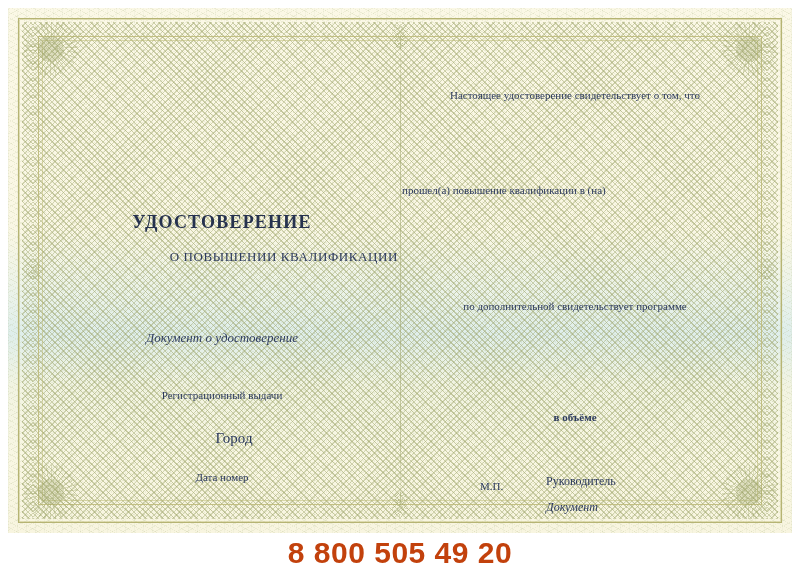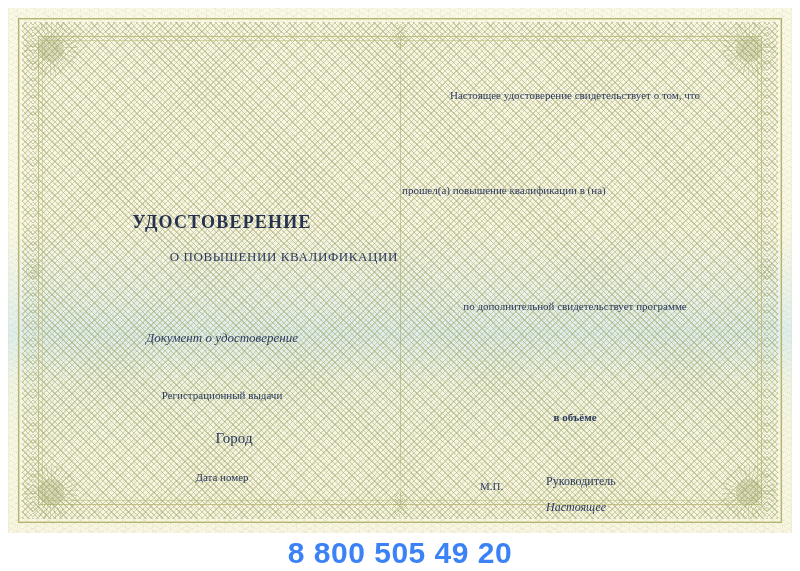--- a/index.html
+++ b/index.html
@@ -237,21 +237,21 @@
   
   .phone {
     position: absolute;
     left: 0; right: 0;
     top: 536px;
     text-align: center;
     font-family: "Liberation Sans", sans-serif;
     font-size: 30px;
     font-weight: bold;
     letter-spacing: 0.5px;
-    color: #3b82f6;
+    color: #c2410c;
   }
 </style>
 </head>
 <body>
 
 <div id="stage">
 
   <div class="certificate">
     <div class="guilloche"></div>
 
@@ -283,19 +283,19 @@
       <div class="txt issue-date">Дата номер</div>
     </div>
 
     <div class="page right">
       <div class="txt r-line1">Настоящее удостоверение свидетельствует о том, что</div>
       <div class="txt r-line2">прошел(а) повышение квалификации в (на)</div>
       <div class="txt r-line3">по дополнительной свидетельствует программе</div>
       <div class="txt r-line4">в объёме</div>
       <div class="txt mp">М.П.</div>
       <div class="txt sign1">Руководитель</div>
-      <div class="txt sign2">Настоящее</div>
+      <div class="txt sign2">Документ</div>
     </div>
   </div>
 
   <div class="phone">8 800 505 49 20</div>
 
 </div>
 
 </body></html>

